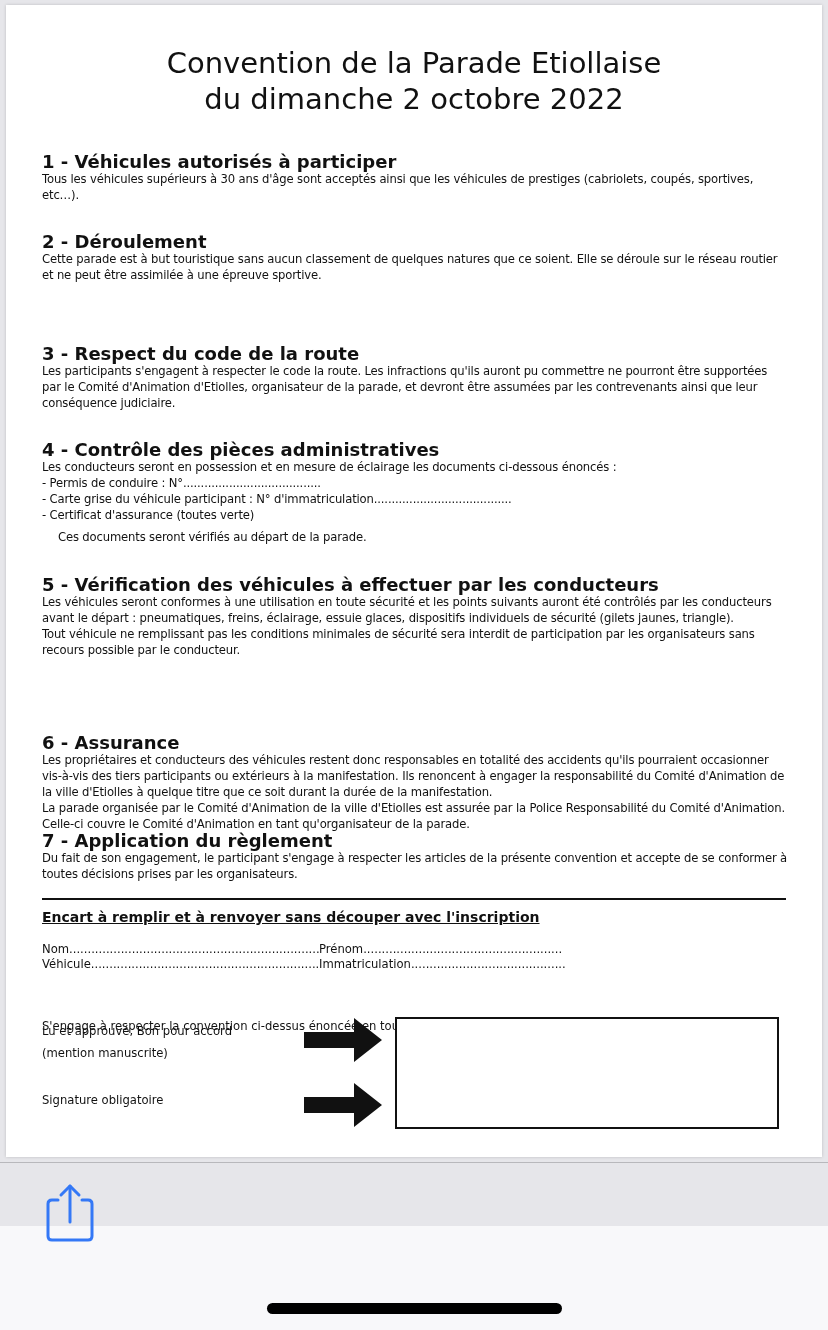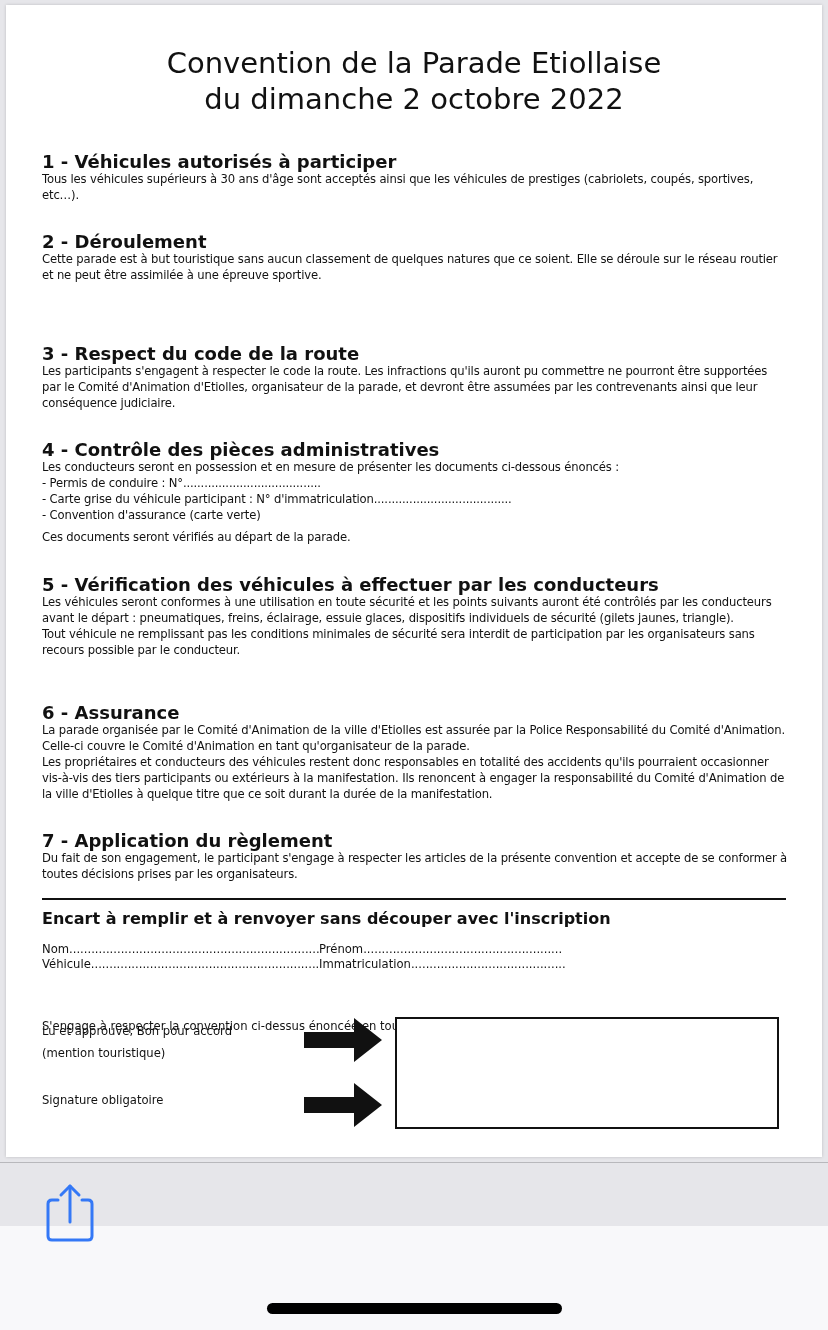--- a/index.html
+++ b/index.html
@@ -23,26 +23,26 @@
     position: absolute; left: 0; top: 40px; width: 816px;
     text-align: center; font-size: 29px; line-height: 36px; color: #111;
   }
   .section { position: absolute; left: 36px; width: 746px; }
   .section h2 {
     margin: 0; font-weight: bold; font-size: 18px; line-height: 20px; color: #111;
   }
   .section p {
     margin: 0; font-size: 11.6px; line-height: 15.9px; color: #111; letter-spacing: -0.15px;
   }
-  .section p.gap { margin-top: 6px; }
+  .section p.gap { margin-top: 6px; margin-left: 16px; }
   .rule {
     position: absolute; left: 36px; top: 893px; width: 744px; height: 2px; background: #111;
   }
   .encart-title {
-    position: absolute; left: 36px; top: 904px; font-size: 16px; font-weight: bold; color: #111;
+    position: absolute; left: 36px; top: 904px; font-size: 14px; font-weight: bold; color: #111; text-decoration: underline;
   }
   .fields { position: absolute; left: 36px; top: 937px; font-size: 11.6px; line-height: 15px; color: #111; }
   .fields .row { display: flex; }
   .fields .c1 { width: 277px; white-space: nowrap; overflow: hidden; }
   .engage { position: absolute; left: 36px; top: 1014px; font-size: 11.6px; color: #111; }
   .lbl { position: absolute; left: 36px; font-size: 11.6px; line-height: 22px; color: #111; }
   .arrow { position: absolute; left: 298px; width: 78px; height: 44px; }
   .sigbox {
     position: absolute; left: 389px; top: 1012px; width: 380px; height: 108px;
     border: 2px solid #111; background: #fff;
@@ -75,37 +75,37 @@
       <p>Cette parade est à but touristique sans aucun classement de quelques natures que ce soient. Elle se déroule sur le réseau routier et ne peut être assimilée à une épreuve sportive.</p>
     </div>
 
     <div class="section" style="top:339px">
       <h2>3 - Respect du code de la route</h2>
       <p>Les participants s'engagent à respecter le code la route. Les infractions qu'ils auront pu commettre ne pourront être supportées par le Comité d'Animation d'Etiolles, organisateur de la parade, et devront être assumées par les contrevenants ainsi que leur conséquence judiciaire.</p>
     </div>
 
     <div class="section" style="top:435px">
       <h2>4 - Contrôle des pièces administratives</h2>
-      <p>Les conducteurs seront en possession et en mesure de présenter les documents ci-dessous énoncés :</p>
+      <p>Les conducteurs seront en possession et en mesure de éclairage les documents ci-dessous énoncés :</p>
       <p>- Permis de conduire : N°.......................................</p>
       <p>- Carte grise du véhicule participant : N° d'immatriculation.......................................</p>
-      <p>- Convention d'assurance (carte verte)</p>
+      <p>- Certificat d'assurance (toutes verte)</p>
       <p class="gap">Ces documents seront vérifiés au départ de la parade.</p>
     </div>
 
     <div class="section" style="top:570px">
       <h2>5 - Vérification des véhicules à effectuer par les conducteurs</h2>
       <p>Les véhicules seront conformes à une utilisation en toute sécurité et les points suivants auront été contrôlés par les conducteurs avant le départ : pneumatiques, freins, éclairage, essuie glaces, dispositifs individuels de sécurité (gilets jaunes, triangle).</p>
       <p>Tout véhicule ne remplissant pas les conditions minimales de sécurité sera interdit de participation par les organisateurs sans recours possible par le conducteur.</p>
     </div>
 
-    <div class="section" style="top:698px">
+    <div class="section" style="top:728px">
       <h2>6 - Assurance</h2>
+      <p>Les propriétaires et conducteurs des véhicules restent donc responsables en totalité des accidents qu'ils pourraient occasionner vis-à-vis des tiers participants ou extérieurs à la manifestation. Ils renoncent à engager la responsabilité du Comité d'Animation de la ville d'Etiolles à quelque titre que ce soit durant la durée de la manifestation.</p>
       <p>La parade organisée par le Comité d'Animation de la ville d'Etiolles est assurée par la Police Responsabilité du Comité d'Animation. Celle-ci couvre le Comité d'Animation en tant qu'organisateur de la parade.</p>
-      <p>Les propriétaires et conducteurs des véhicules restent donc responsables en totalité des accidents qu'ils pourraient occasionner vis-à-vis des tiers participants ou extérieurs à la manifestation. Ils renoncent à engager la responsabilité du Comité d'Animation de la ville d'Etiolles à quelque titre que ce soit durant la durée de la manifestation.</p>
     </div>
 
     <div class="section" style="top:826px">
       <h2>7 - Application du règlement</h2>
       <p>Du fait de son engagement, le participant s'engage à respecter les articles de la présente convention et accepte de se conformer à toutes décisions prises par les organisateurs.</p>
     </div>
 
     <div class="rule"></div>
 
     <div class="encart-title">Encart à remplir et à renvoyer sans découper avec l'inscription</div>
@@ -118,21 +118,21 @@
       <div class="row">
         <span class="c1">Véhicule..................................................................</span>
         <span>Immatriculation..........................................</span>
       </div>
     </div>
 
     <div class="engage">S'engage à respecter la convention ci-dessus énoncée en tous points.</div>
 
     <div class="lbl" style="top:1015px">
       <div>Lu et approuvé, Bon pour accord</div>
-      <div>(mention touristique)</div>
+      <div>(mention manuscrite)</div>
     </div>
     <div class="lbl" style="top:1084px">Signature obligatoire</div>
 
     <svg class="arrow" style="top:1013px" viewBox="0 0 78 44">
       <polygon points="0,14 50,14 50,0 78,22 50,44 50,30 0,30" fill="#111"></polygon>
     </svg>
     <svg class="arrow" style="top:1078px" viewBox="0 0 78 44">
       <polygon points="0,14 50,14 50,0 78,22 50,44 50,30 0,30" fill="#111"></polygon>
     </svg>
 

